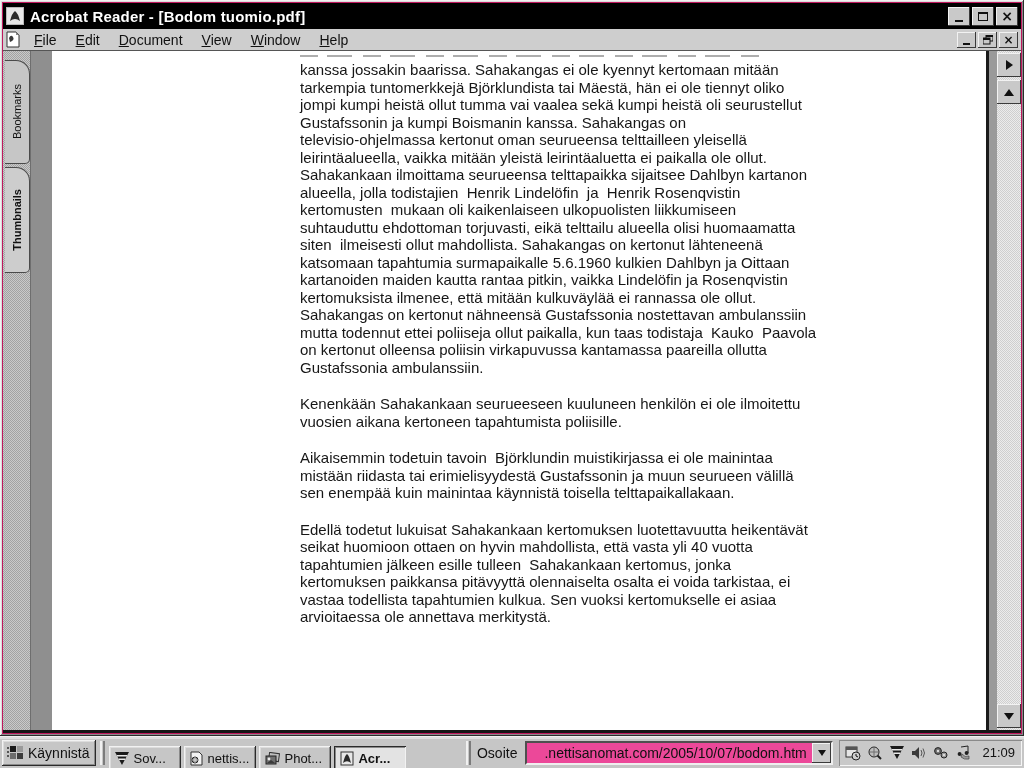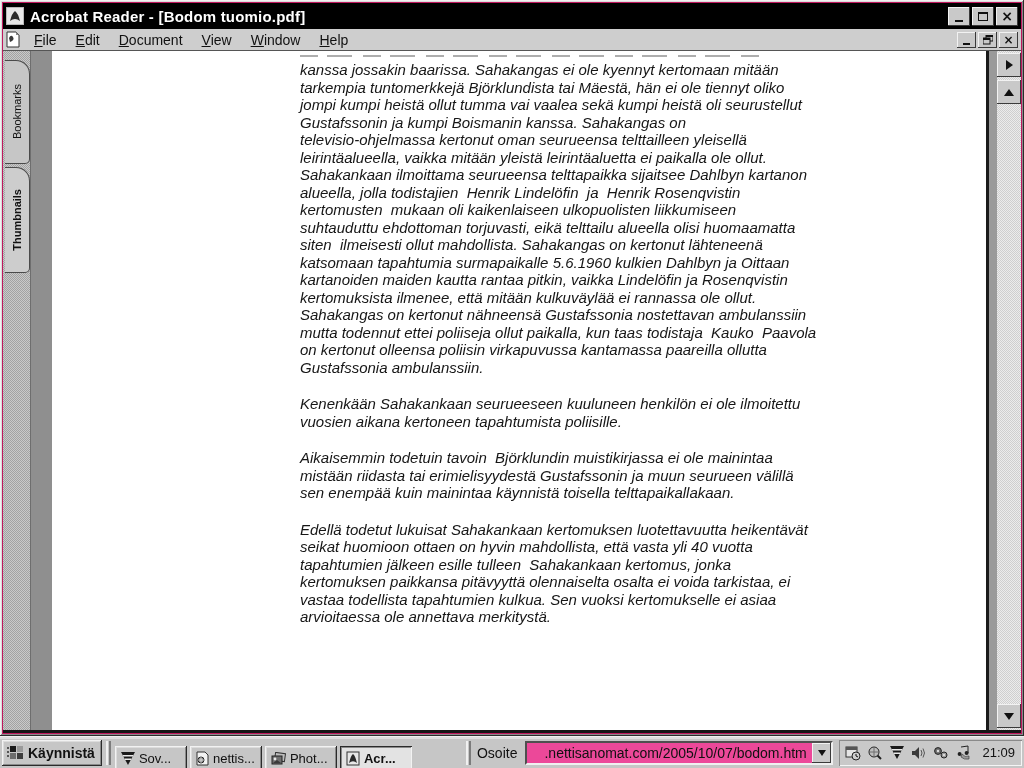--- a/index.html
+++ b/index.html
@@ -35,21 +35,21 @@
              background-image: conic-gradient(#c9c9c9 25%, #a2a2a2 0 50%, #c9c9c9 0 75%, #a2a2a2 0); background-size:2px 2px;
              border-right:1px solid #6e6e6e; }
   .side-tab { position:absolute; left:2px; width:25px; background:#c6c6c6; border:1px solid #4a4a4a; border-left:none;
               border-radius:0 14px 5px 0; display:flex; align-items:center; justify-content:center; }
   .side-tab span { writing-mode:vertical-rl; transform:rotate(180deg); font-size:11px; color:#111; white-space:nowrap; }
   .tab-bookmarks { top:9px; height:104px; }
   .tab-thumbnails { top:116px; height:106px; background:#cdcdcd; }
   .tab-thumbnails span { font-weight:bold; }
 
   .doc-strip { position:absolute; left:28px; top:0; width:21px; height:679px; background:#8f8f8f; }
-  .page { position:absolute; left:49px; top:0; width:934px; height:679px; background:#fff; overflow:hidden;font-style:italic; }
+  .page { position:absolute; left:49px; top:0; width:934px; height:679px; background:#fff; overflow:hidden; }
   .page-edge { position:absolute; left:983px; top:0; width:3px; height:679px; background:#1a1a1a; }
   .scroll-gap { position:absolute; left:986px; top:0; width:8px; height:679px; background:#9a9a9a; }
 
   .clipped-line { position:absolute; left:248px; top:1px; width:468px; height:5px; overflow:hidden; opacity:0.55;
                   background-image:repeating-linear-gradient(90deg,#6a6a6a 0 18px, transparent 18px 27px, #6a6a6a 27px 52px, transparent 52px 63px);
                   background-position:0 100%; background-size:100% 2px; background-repeat:no-repeat; }
 
   .text-col { position:absolute; left:248px; top:10px; width:600px; color:#161616; }
   .doc-line { font-size:15px; line-height:17.5px; white-space:pre; }
   .para { margin-bottom:19px; }
@@ -62,21 +62,21 @@
   .tri-up    { width:0; height:0; border-bottom:7px solid #111; border-left:5px solid transparent; border-right:5px solid transparent; }
   .tri-down  { width:0; height:0; border-top:7px solid #111; border-left:5px solid transparent; border-right:5px solid transparent; }
   .sb-reveal { top:2px; }
   .sb-up { top:29px; }
   .sb-down { top:653px; }
 
   
   .taskbar { position:absolute; left:0; top:736px; width:1024px; height:32px; background:#c6c6c6;
              border-top:1px solid #f0f0f0; box-shadow: inset 0 2px 0 #dedede; display:flex; align-items:center; padding:0 2px; }
   .tb-btn { height:26px; display:flex; align-items:center; gap:4px; padding:0 6px; background:#c6c6c6; font-size:13px; color:#111; white-space:nowrap; }
-  .start-btn { font-weight:bold; font-size:14px; padding:0 7px 0 4px; }
+  .start-btn { font-weight:normal; font-size:14px; padding:0 7px 0 4px; }
   .task-btn { width:72px; margin-right:3px; overflow:hidden;margin-top:12px; }
   .task-btn.active { background:#e3e3e3; font-weight:bold;
                      box-shadow: inset 1px 1px 0 #2b2b2b, inset -1px -1px 0 #f2f2f2, inset 2px 2px 0 #8a8a8a; }
   .grip { width:5px; height:24px; margin:0 4px; border-left:2px solid #f0f0f0; border-right:2px solid #7c7c7c; }
   .tb-spacer { flex:1; }
   .addr-label { font-size:14px; color:#111; margin:0 8px 0 2px; white-space:nowrap; }
   .addr-combo { width:308px; height:24px; background:#ec4899; border:2px solid; border-color:#4f4f4f #efefef #efefef #4f4f4f;
                 display:flex; align-items:center; position:relative; }
   .addr-value { font-size:14px; color:#111; padding-left:17px; white-space:nowrap; overflow:hidden; flex:1; }
   .addr-drop { width:19px; height:20px; background:#c9c9c9; display:flex; align-items:center; justify-content:center; }

